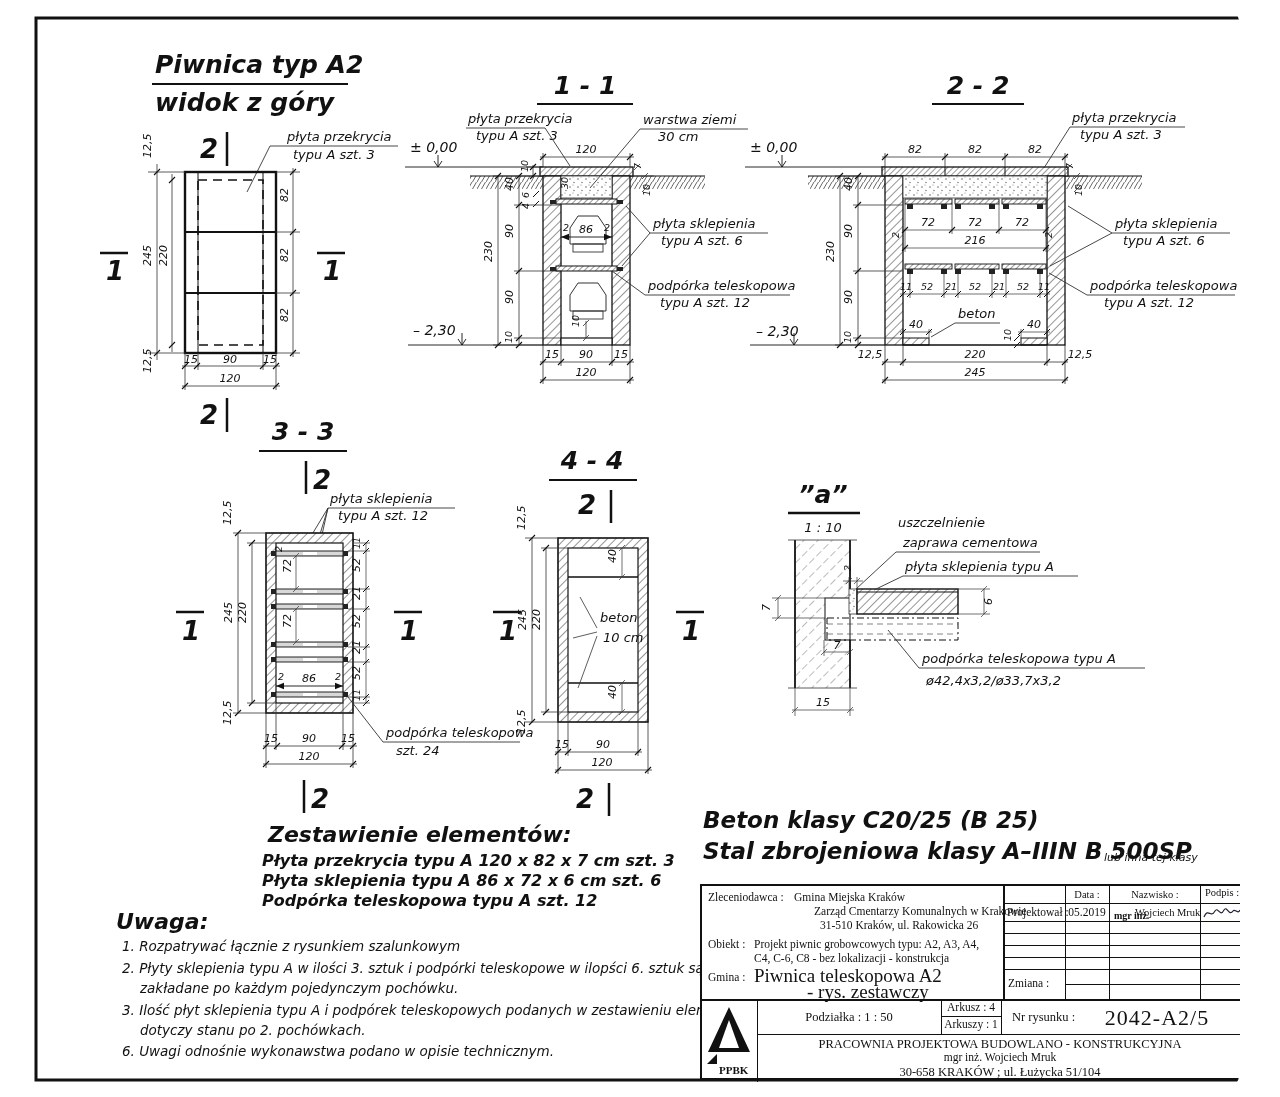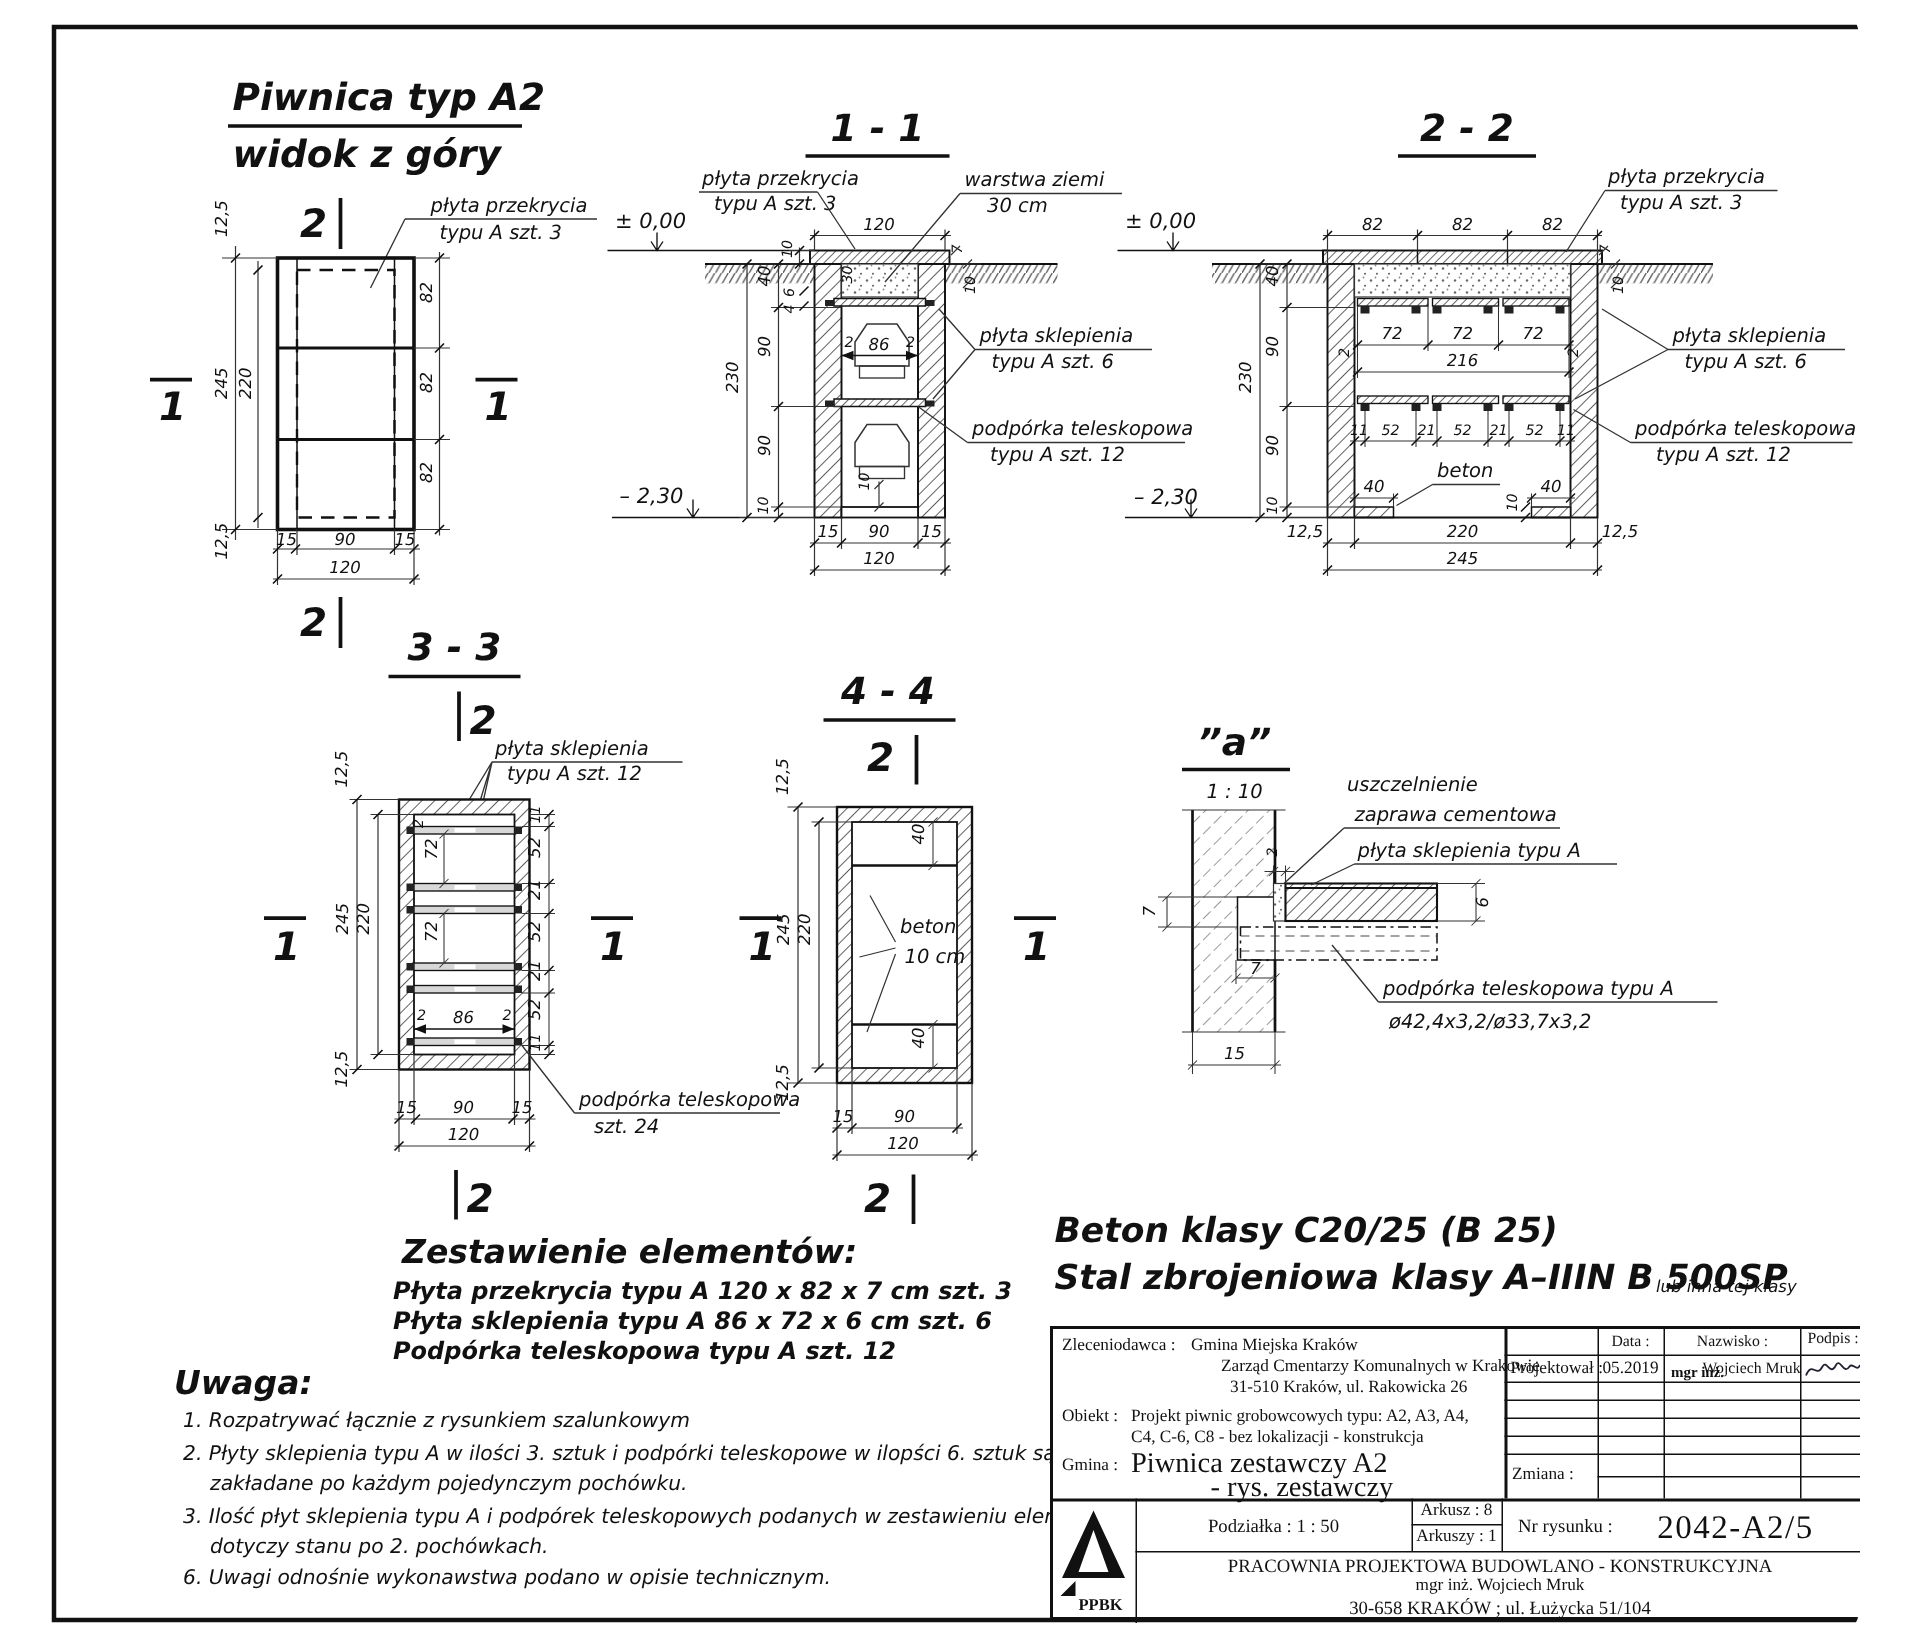--- a/index.html
+++ b/index.html
@@ -556,21 +556,21 @@
   <div class="ln" style="left:55px;top:148px;width:483px;height:1px"></div>
 
   <div class="cell" style="left:6px;top:5px">Zleceniodawca :</div>
   <div class="cell" style="left:92px;top:5px">Gmina Miejska Kraków</div>
   <div class="cell" style="left:112px;top:19px">Zarząd Cmentarzy Komunalnych w Krakowie</div>
   <div class="cell" style="left:118px;top:33px">31-510 Kraków, ul. Rakowicka 26</div>
   <div class="cell" style="left:6px;top:52px">Obiekt :</div>
   <div class="cell" style="left:52px;top:52px">Projekt piwnic grobowcowych typu: A2, A3, A4,</div>
   <div class="cell" style="left:52px;top:66px">C4, C-6, C8 - bez lokalizacji - konstrukcja</div>
   <div class="cell" style="left:6px;top:85px">Gmina :</div>
-  <div class="cell big" style="left:52px;top:79px">Piwnica zestawczy A2</div>
+  <div class="cell big" style="left:52px;top:79px">Piwnica teleskopowa A2</div>
   <div class="cell big" style="left:105px;top:95px">- rys. zestawczy</div>
 
   <div class="cell hdr ctr" style="left:385px;top:3px">Data :</div>
   <div class="cell hdr ctr" style="left:453px;top:3px">Nazwisko :</div>
   <div class="cell hdr ctr" style="left:520px;top:1px">Podpis :</div>
   <div class="cell" style="left:305px;top:20px">Projektował :</div>
   <div class="cell ctr" style="left:385px;top:20px">05.2019</div>
   <div class="cell tiny" style="left:412px;top:24px">mgr inż.</div>
   <div class="cell hdr" style="left:433px;top:21px">Wojciech Mruk</div>
   <svg width="40" height="16" style="position:absolute;left:500px;top:19px">
@@ -578,21 +578,21 @@
   </svg>
   <div class="cell" style="left:306px;top:91px">Zmiana :</div>
 
   <svg width="50" height="66" style="position:absolute;left:3px;top:118px">
     <path d="M24 3 L45 48 L3 48 Z" fill="#111"></path>
     <path d="M24 16 L34 44 L14 44 Z" fill="#fff"></path>
     <path d="M2 60 L12 50 L12 60 Z" fill="#111"></path>
   </svg>
   <div class="cell" style="left:17px;top:178px;font-weight:bold;font-size:11px">PPBK</div>
   <div class="cell ctr" style="left:147px;top:124px;font-size:12.5px">Podziałka : 1 : 50</div>
-  <div class="cell ctr" style="left:269px;top:115px">Arkusz : 8</div>
+  <div class="cell ctr" style="left:269px;top:115px">Arkusz : 4</div>
   <div class="cell ctr" style="left:269px;top:132px">Arkuszy : 1</div>
   <div class="cell" style="left:310px;top:124px;font-size:12.5px">Nr rysunku :</div>
   <div class="cell dwg ctr" style="left:455px;top:119px">2042-A2/5</div>
   <div class="cell ctr" style="left:298px;top:151px;font-size:12.5px">PRACOWNIA PROJEKTOWA BUDOWLANO - KONSTRUKCYJNA</div>
   <div class="cell ctr" style="left:298px;top:165px;font-size:11.5px">mgr inż. Wojciech Mruk</div>
   <div class="cell ctr" style="left:298px;top:179px;font-size:12.5px">30-658 KRAKÓW ; ul. Łużycka 51/104</div>
 </div>
 </div>
 
 </body></html>

